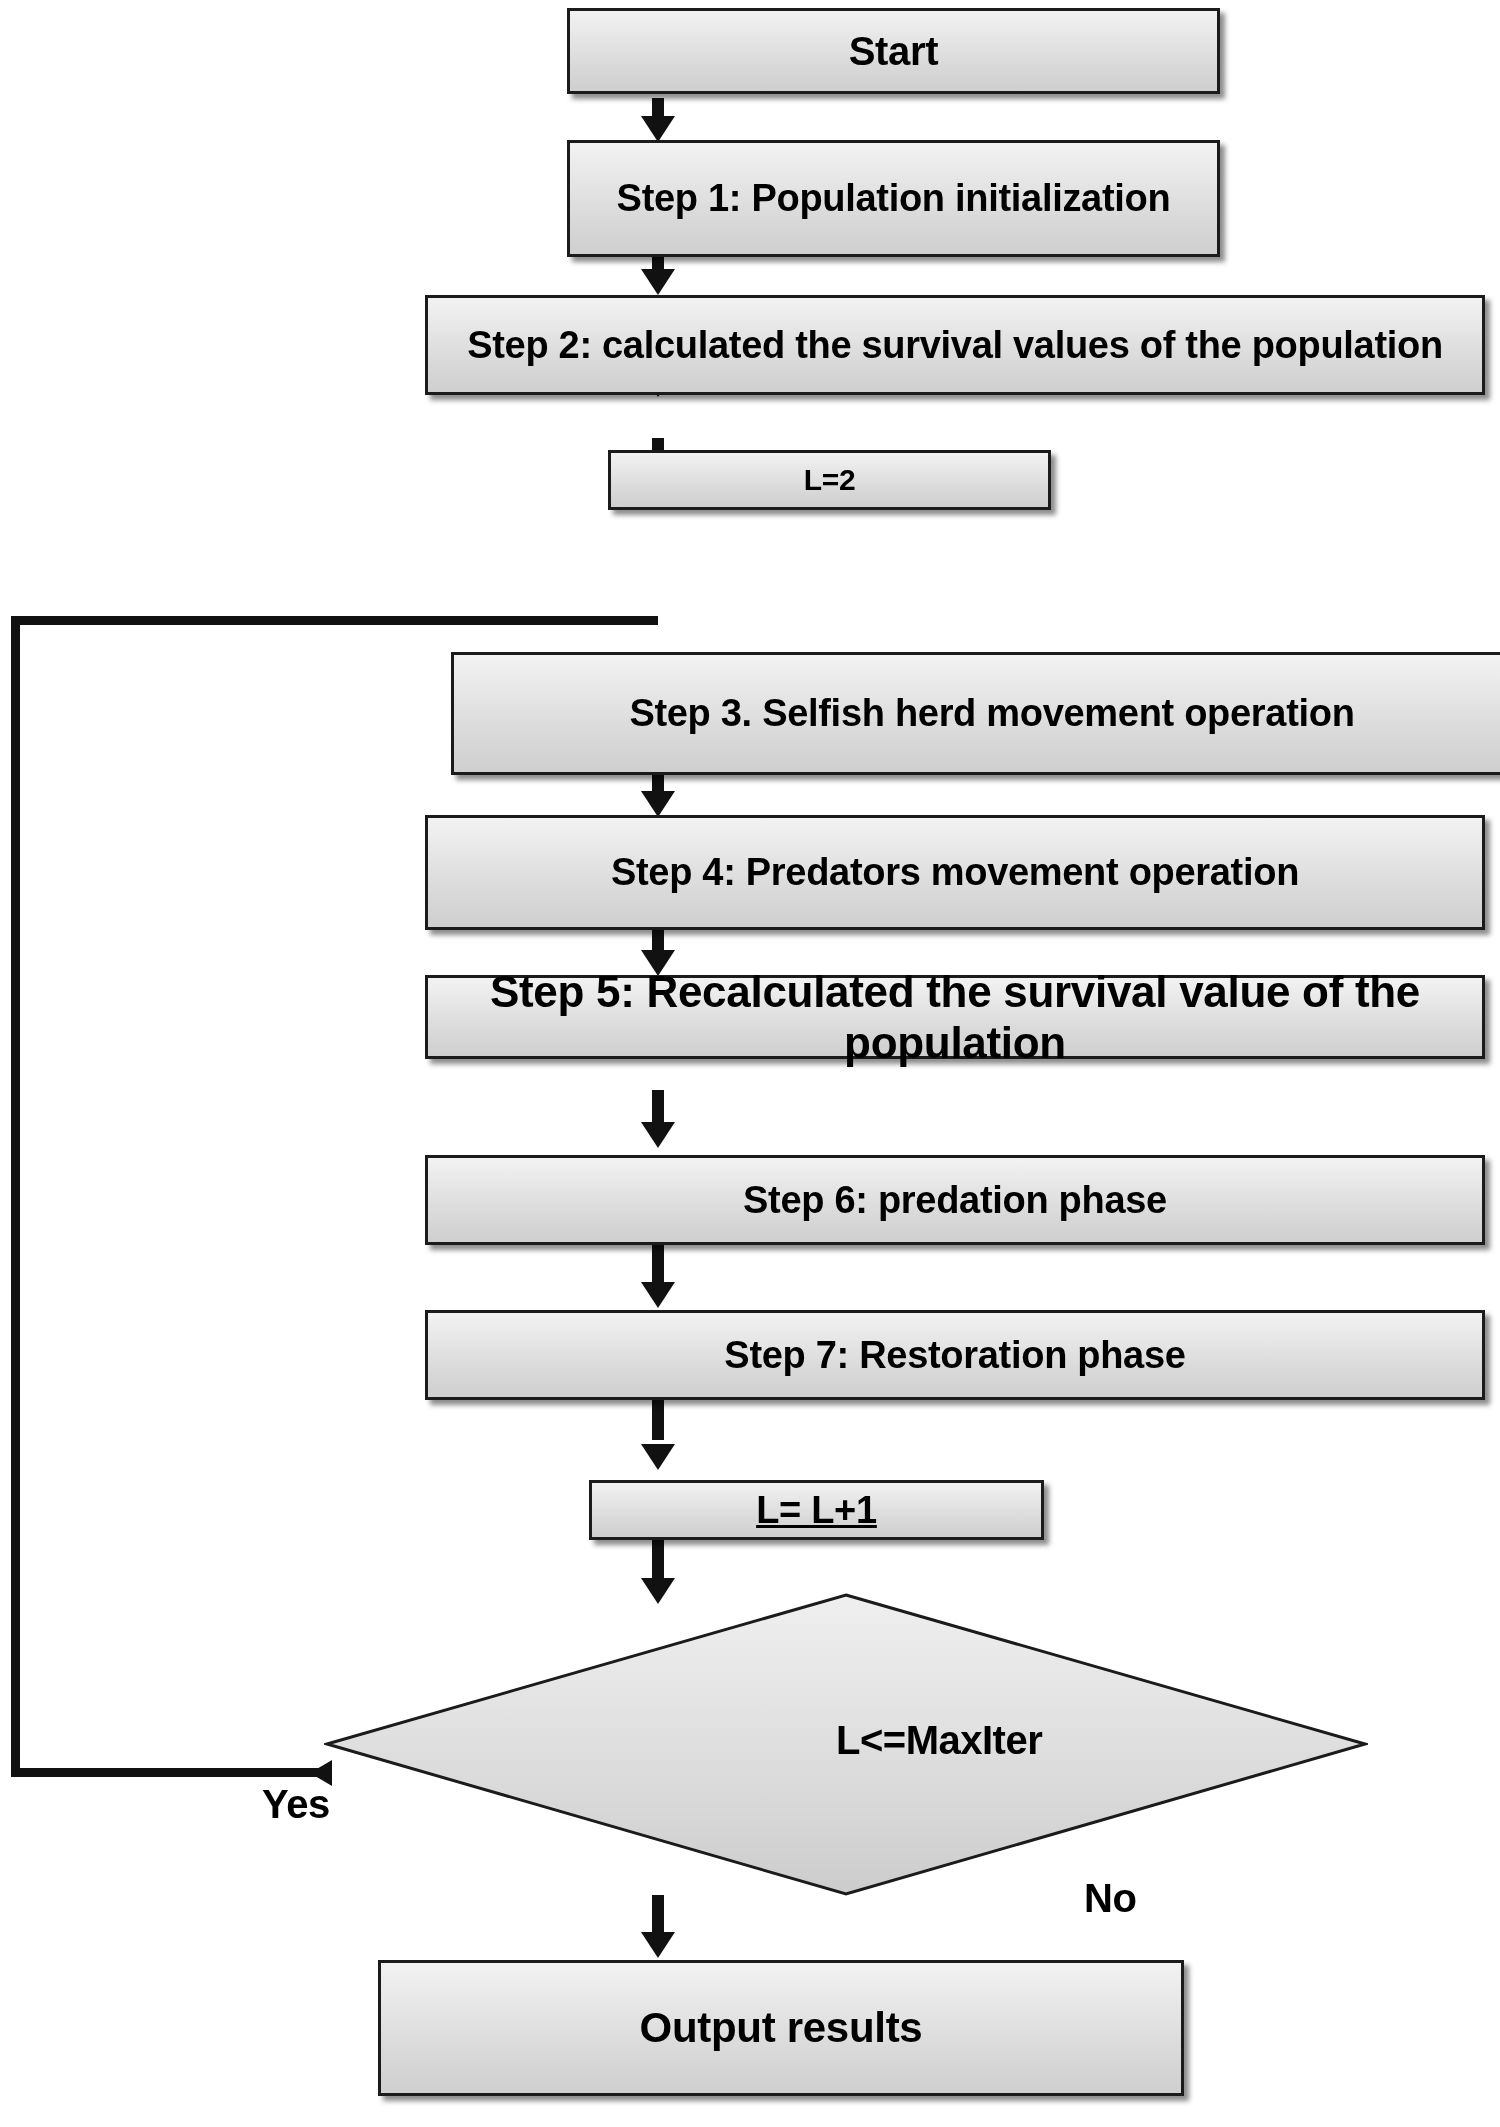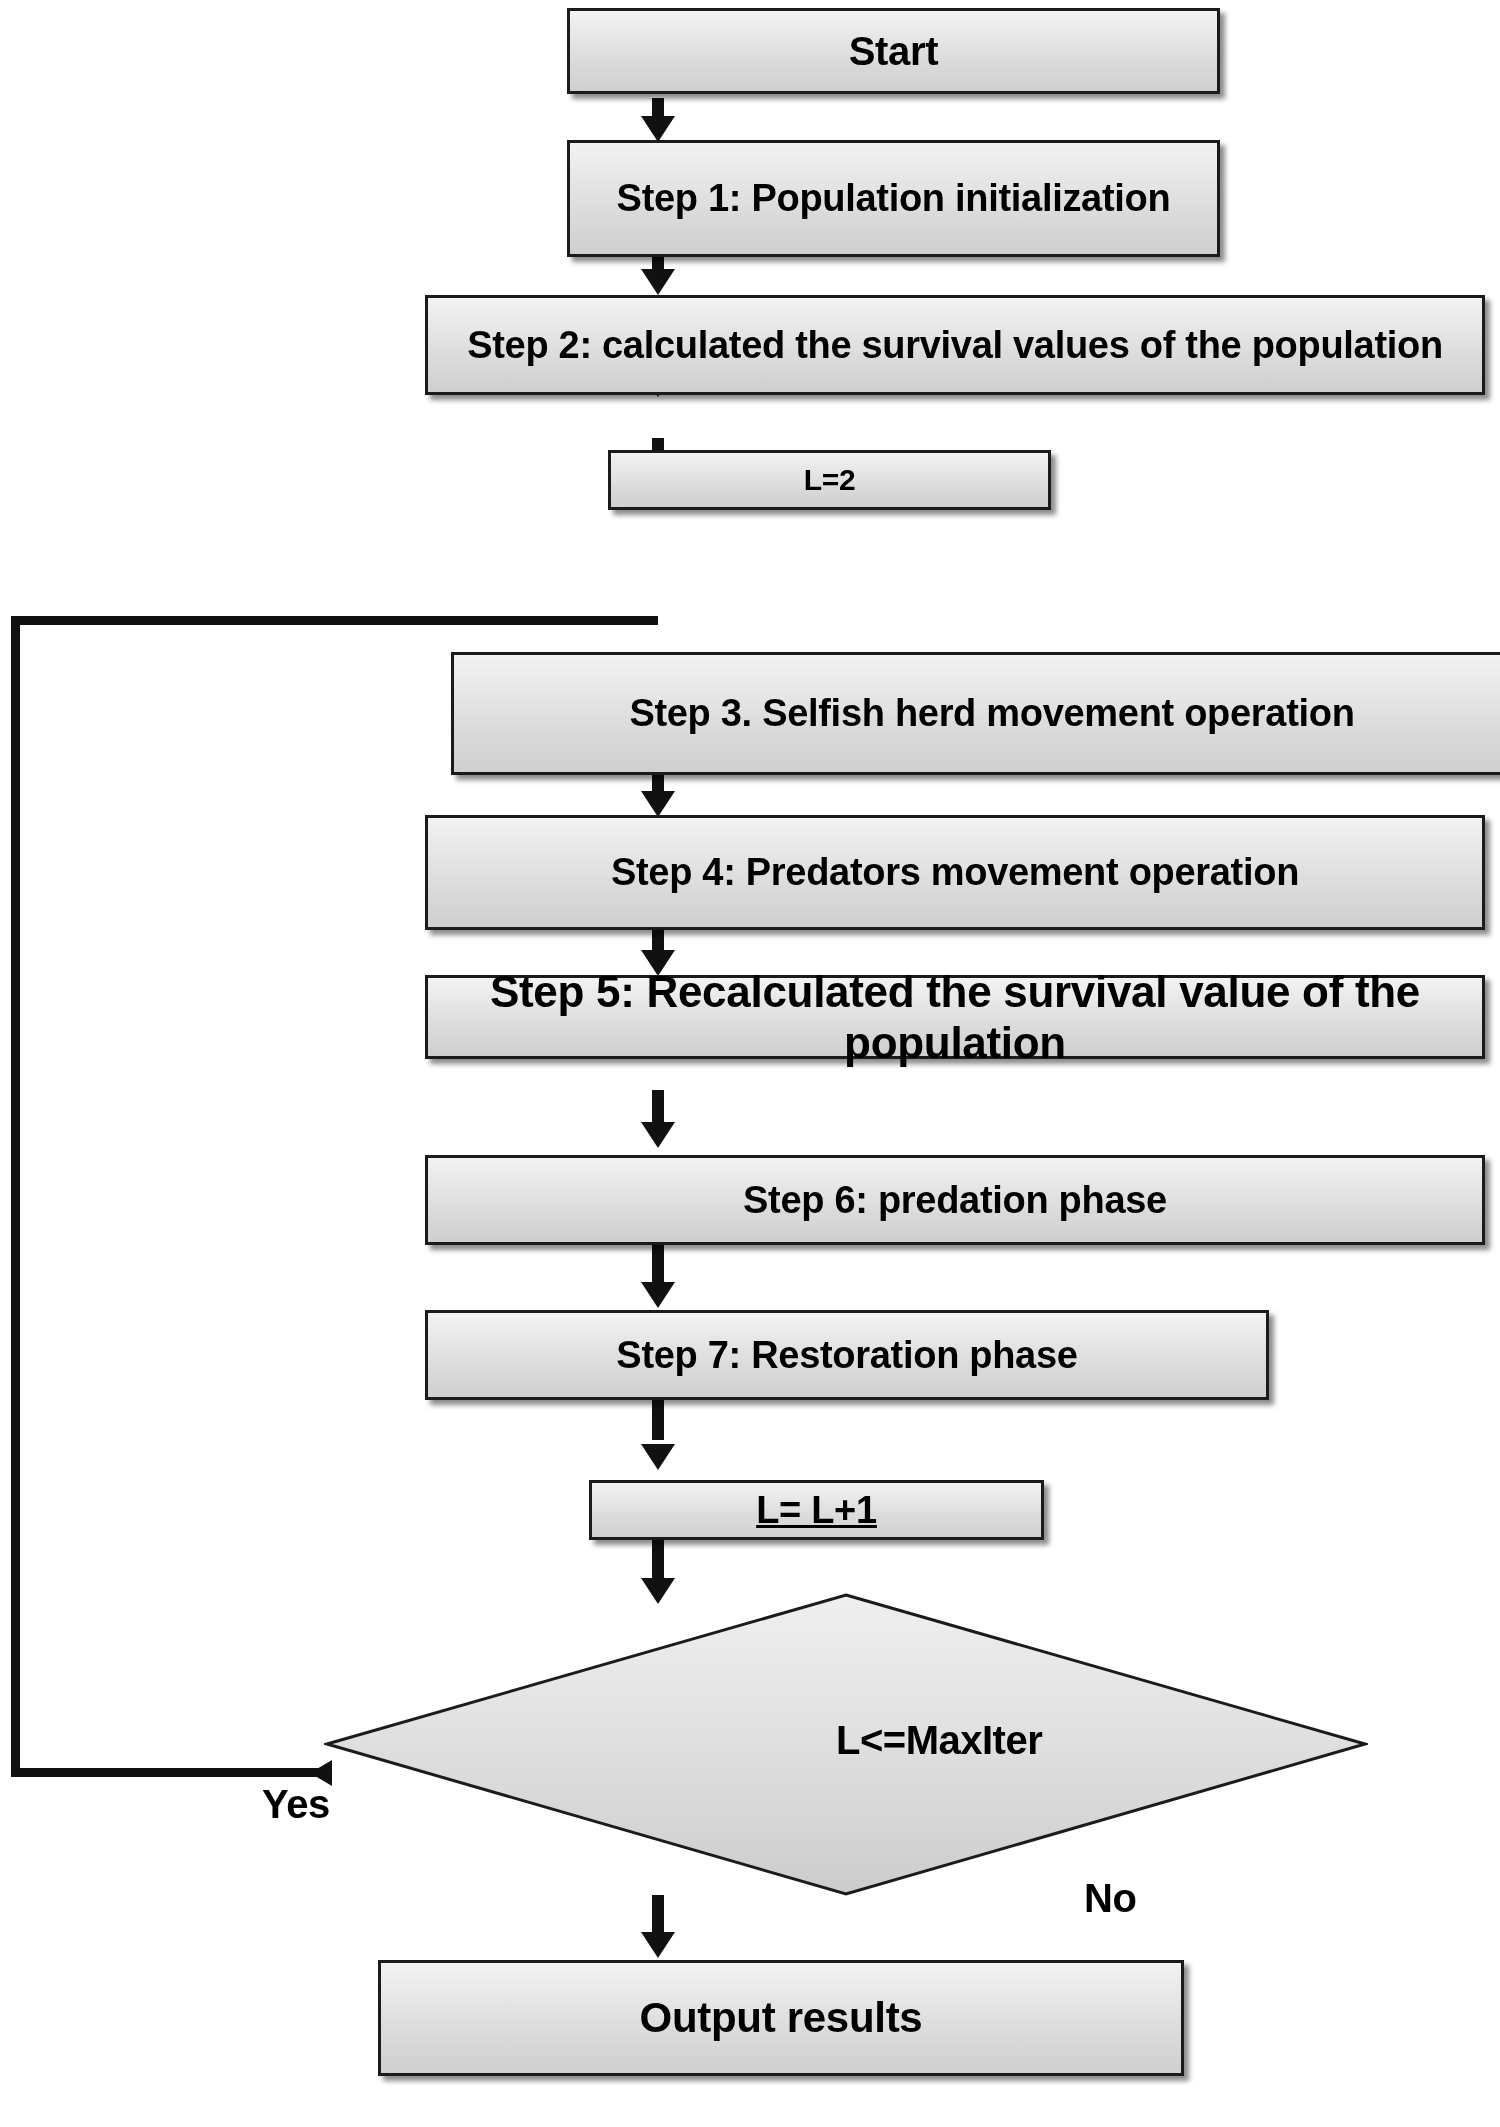--- a/index.html
+++ b/index.html
@@ -125,21 +125,21 @@
   </div>
 
   <div class="node" style="left:425px;top:975px;width:1060px;height:84px;font-size:44px;">
     <span>Step 5: Recalculated the survival value of the population</span>
   </div>
 
   <div class="node" style="left:425px;top:1155px;width:1060px;height:90px;font-size:38px;">
     <span>Step 6: predation phase</span>
   </div>
 
-  <div class="node" style="left:425px;top:1310px;width:844px;height:90px;font-size:38px;">
+  <div class="node" style="left:425px;top:1310px;width:1060px;height:90px;font-size:38px;">
     <span>Step 7: Restoration phase</span>
   </div>
 
   <div class="node" style="left:589px;top:1480px;width:455px;height:60px;font-size:38px;text-decoration:underline;">
     <span>L= L+1</span>
   </div>
 
   <div class="diamond-wrap" style="left:324px;top:1592px;width:1044px;height:305px;">
     <svg width="1044" height="305" viewBox="0 0 1044 305">
       <defs>
@@ -151,17 +151,17 @@
         </linearGradient>
       </defs>
       <polygon points="522,3 1041,152 522,302 3,152" fill="url(#dgrad)" stroke="#1b1b1b" stroke-width="3"></polygon>
     </svg>
     <div class="diamond-label" style="left:512px;top:126px;font-size:40px;">L&lt;=MaxIter</div>
   </div>
 
   <div class="edge-label" style="left:262px;top:1782px;font-size:40px;">Yes</div>
   <div class="edge-label" style="left:1084px;top:1876px;font-size:40px;">No</div>
 
-  <div class="node" style="left:378px;top:1960px;width:806px;height:116px;font-size:42px;">
+  <div class="node" style="left:378px;top:1960px;width:806px;height:136px;font-size:42px;">
     <span>Output results</span>
   </div>
 
 </div>
 
 </body></html>

